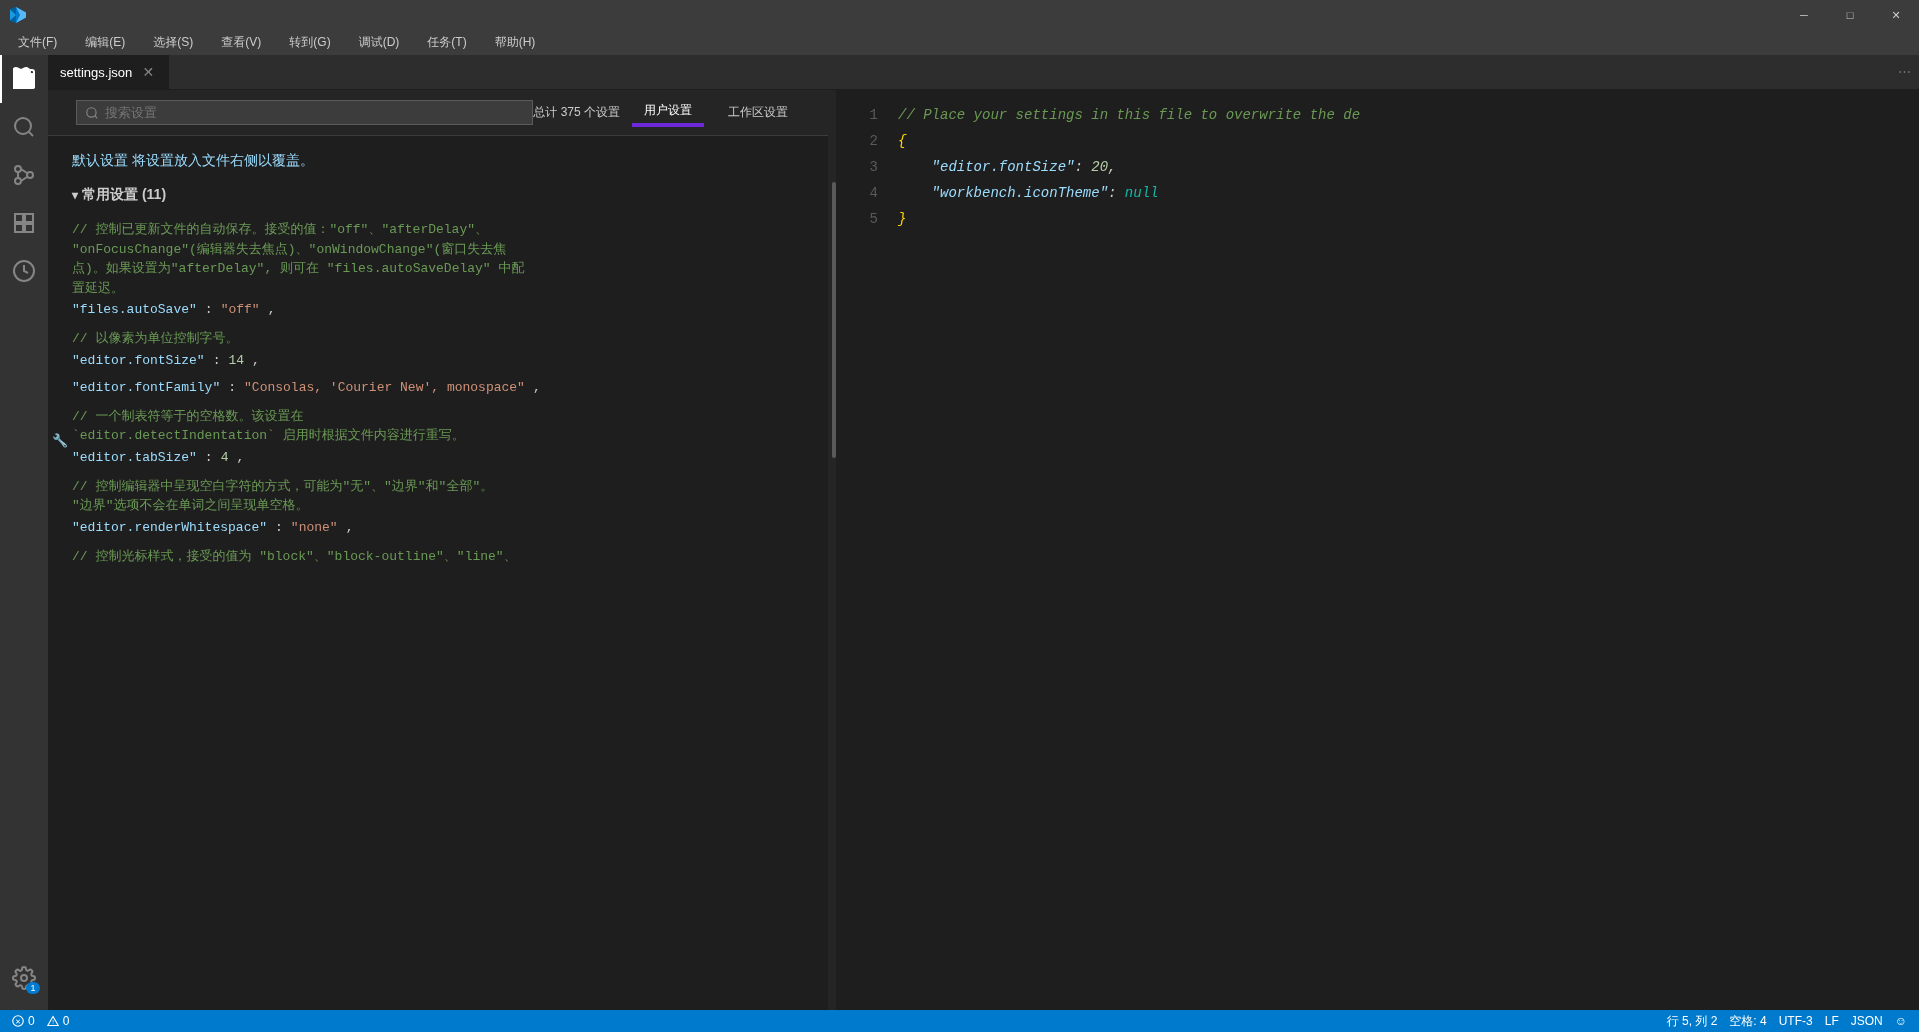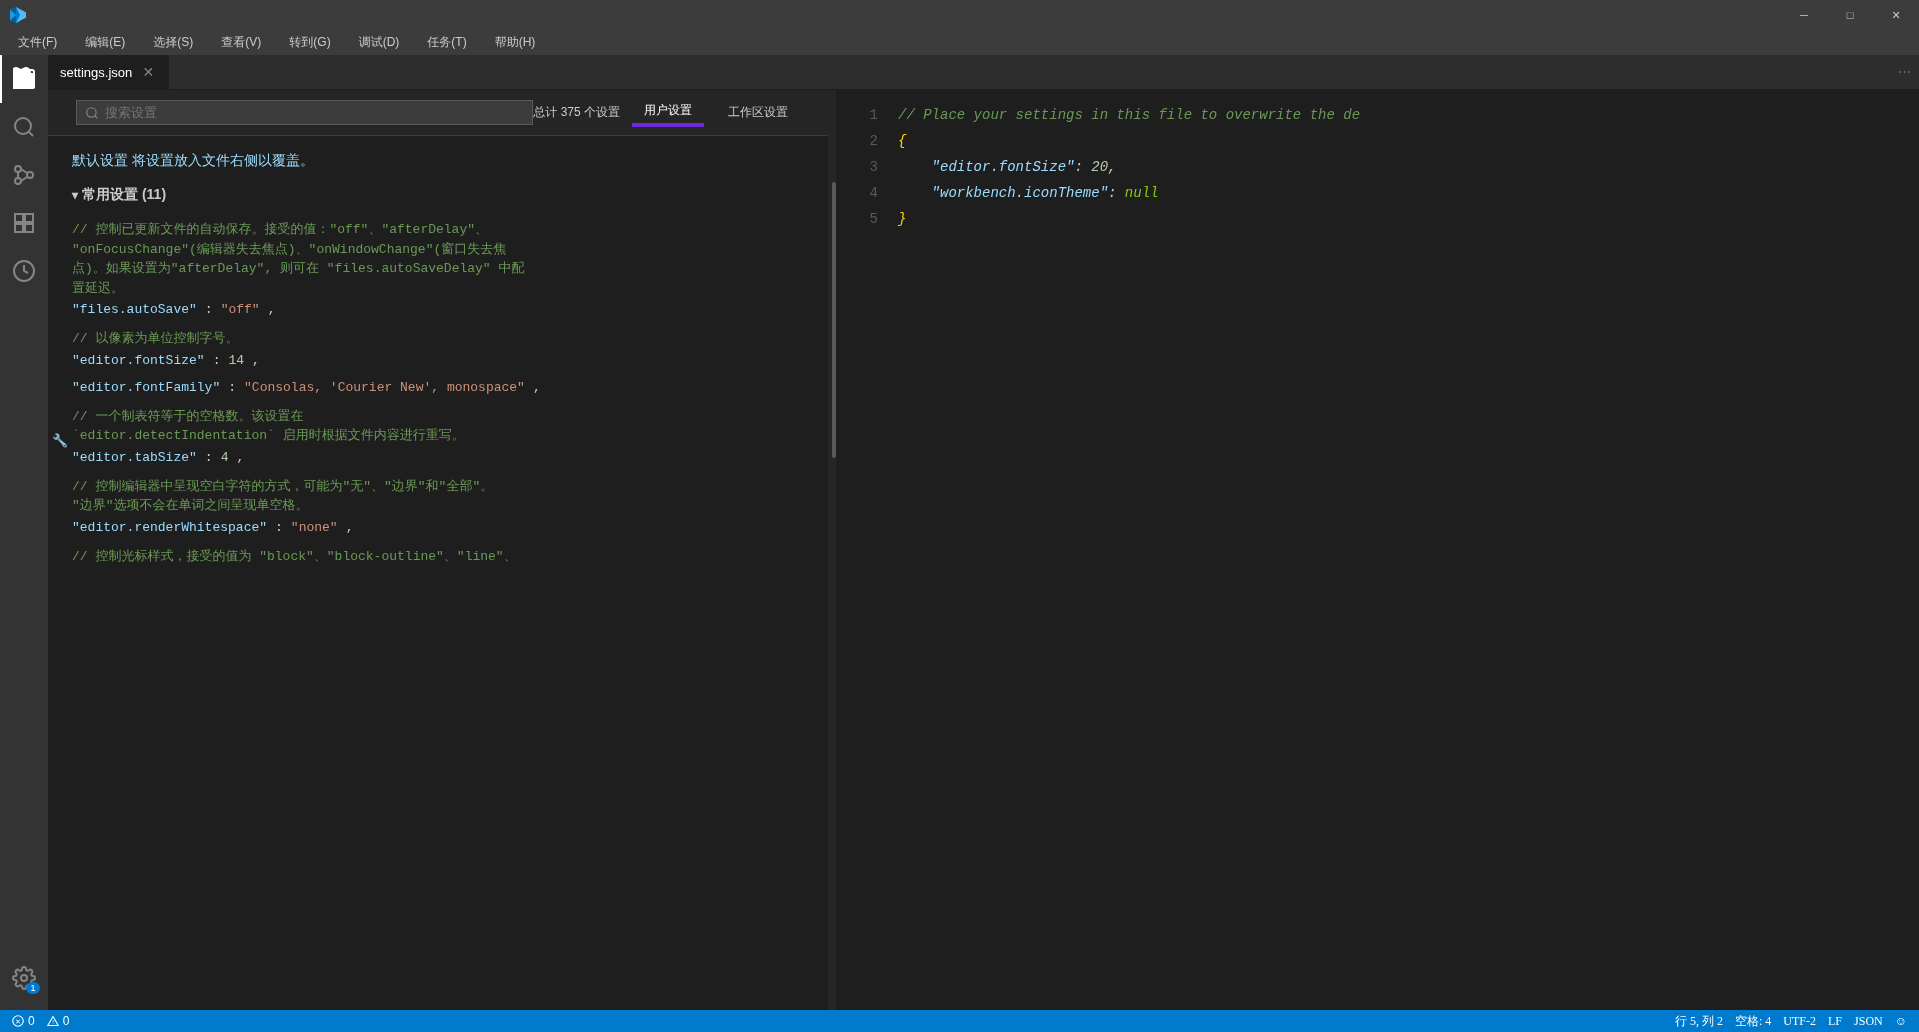--- a/index.html
+++ b/index.html
@@ -354,21 +354,21 @@
       font-style: italic;
     }
     .code-line {
       white-space: pre;
       color: #cccccc;
     }
     .c-comment { color: #6a9955; }
     .c-brace { color: #ffd700; }
     .c-key { color: #9cdcfe; }
     .c-number { color: #b5cea8; }
-    .c-null { color: #84cc16; }
+    .c-null { color: #14b8a6; }
     .c-punctuation { color: #cccccc; }
 
     
     .status-bar {
       height: 22px;
       background: #007acc;
       display: flex;
       align-items: center;
       padding: 0 8px;
       gap: 16px;
@@ -377,21 +377,21 @@
     }
     .status-item {
       display: flex;
       align-items: center;
       gap: 4px;
       cursor: pointer;
       padding: 0 4px;
       height: 22px;
     }
     .status-left { display: flex; align-items: center; gap: 4px; }
-    .status-right { display: flex; align-items: flex-start; gap: 4px; margin-left: auto; font-family: Liberation Serif, serif; }
+    .status-right { display: flex; align-items: flex-start; gap: 4px; margin-left: auto; }
   </style>
 </head>
 <body>
 
 <div class="title-bar">
   <svg class="title-bar-icon" viewBox="0 0 16 16" fill="none">
     <path d="M0 2.4L6 0l10 5.5v5L6 16 0 13.6V2.4z" fill="#007acc"></path>
     <path d="M6 0v16L0 13.6V2.4L6 0z" fill="#005f9e"></path>
     <path d="M6 8L0 13.6V2.4L6 8z" fill="#1b9ae4"></path>
     <path d="M16 5.5L6 0l4 8-4 8 10-5.5v-5z" fill="#58b8f4"></path>
@@ -610,18 +610,18 @@
       <svg width="12" height="12" viewBox="0 0 16 16" fill="none">
         <path d="M8 2L1 14h14L8 2z" stroke="white" stroke-width="1.5" fill="none"></path>
         <text x="8" y="12" text-anchor="middle" font-size="8" fill="white">!</text>
       </svg>
       <span>0</span>
     </div>
   </div>
   <div class="status-right">
     <div class="status-item">行 5, 列 2</div>
     <div class="status-item">空格: 4</div>
-    <div class="status-item">UTF-2</div>
+    <div class="status-item">UTF-3</div>
     <div class="status-item">LF</div>
     <div class="status-item">JSON</div>
     <div class="status-item">☺</div>
   </div>
 </div>
 
 </body></html>

